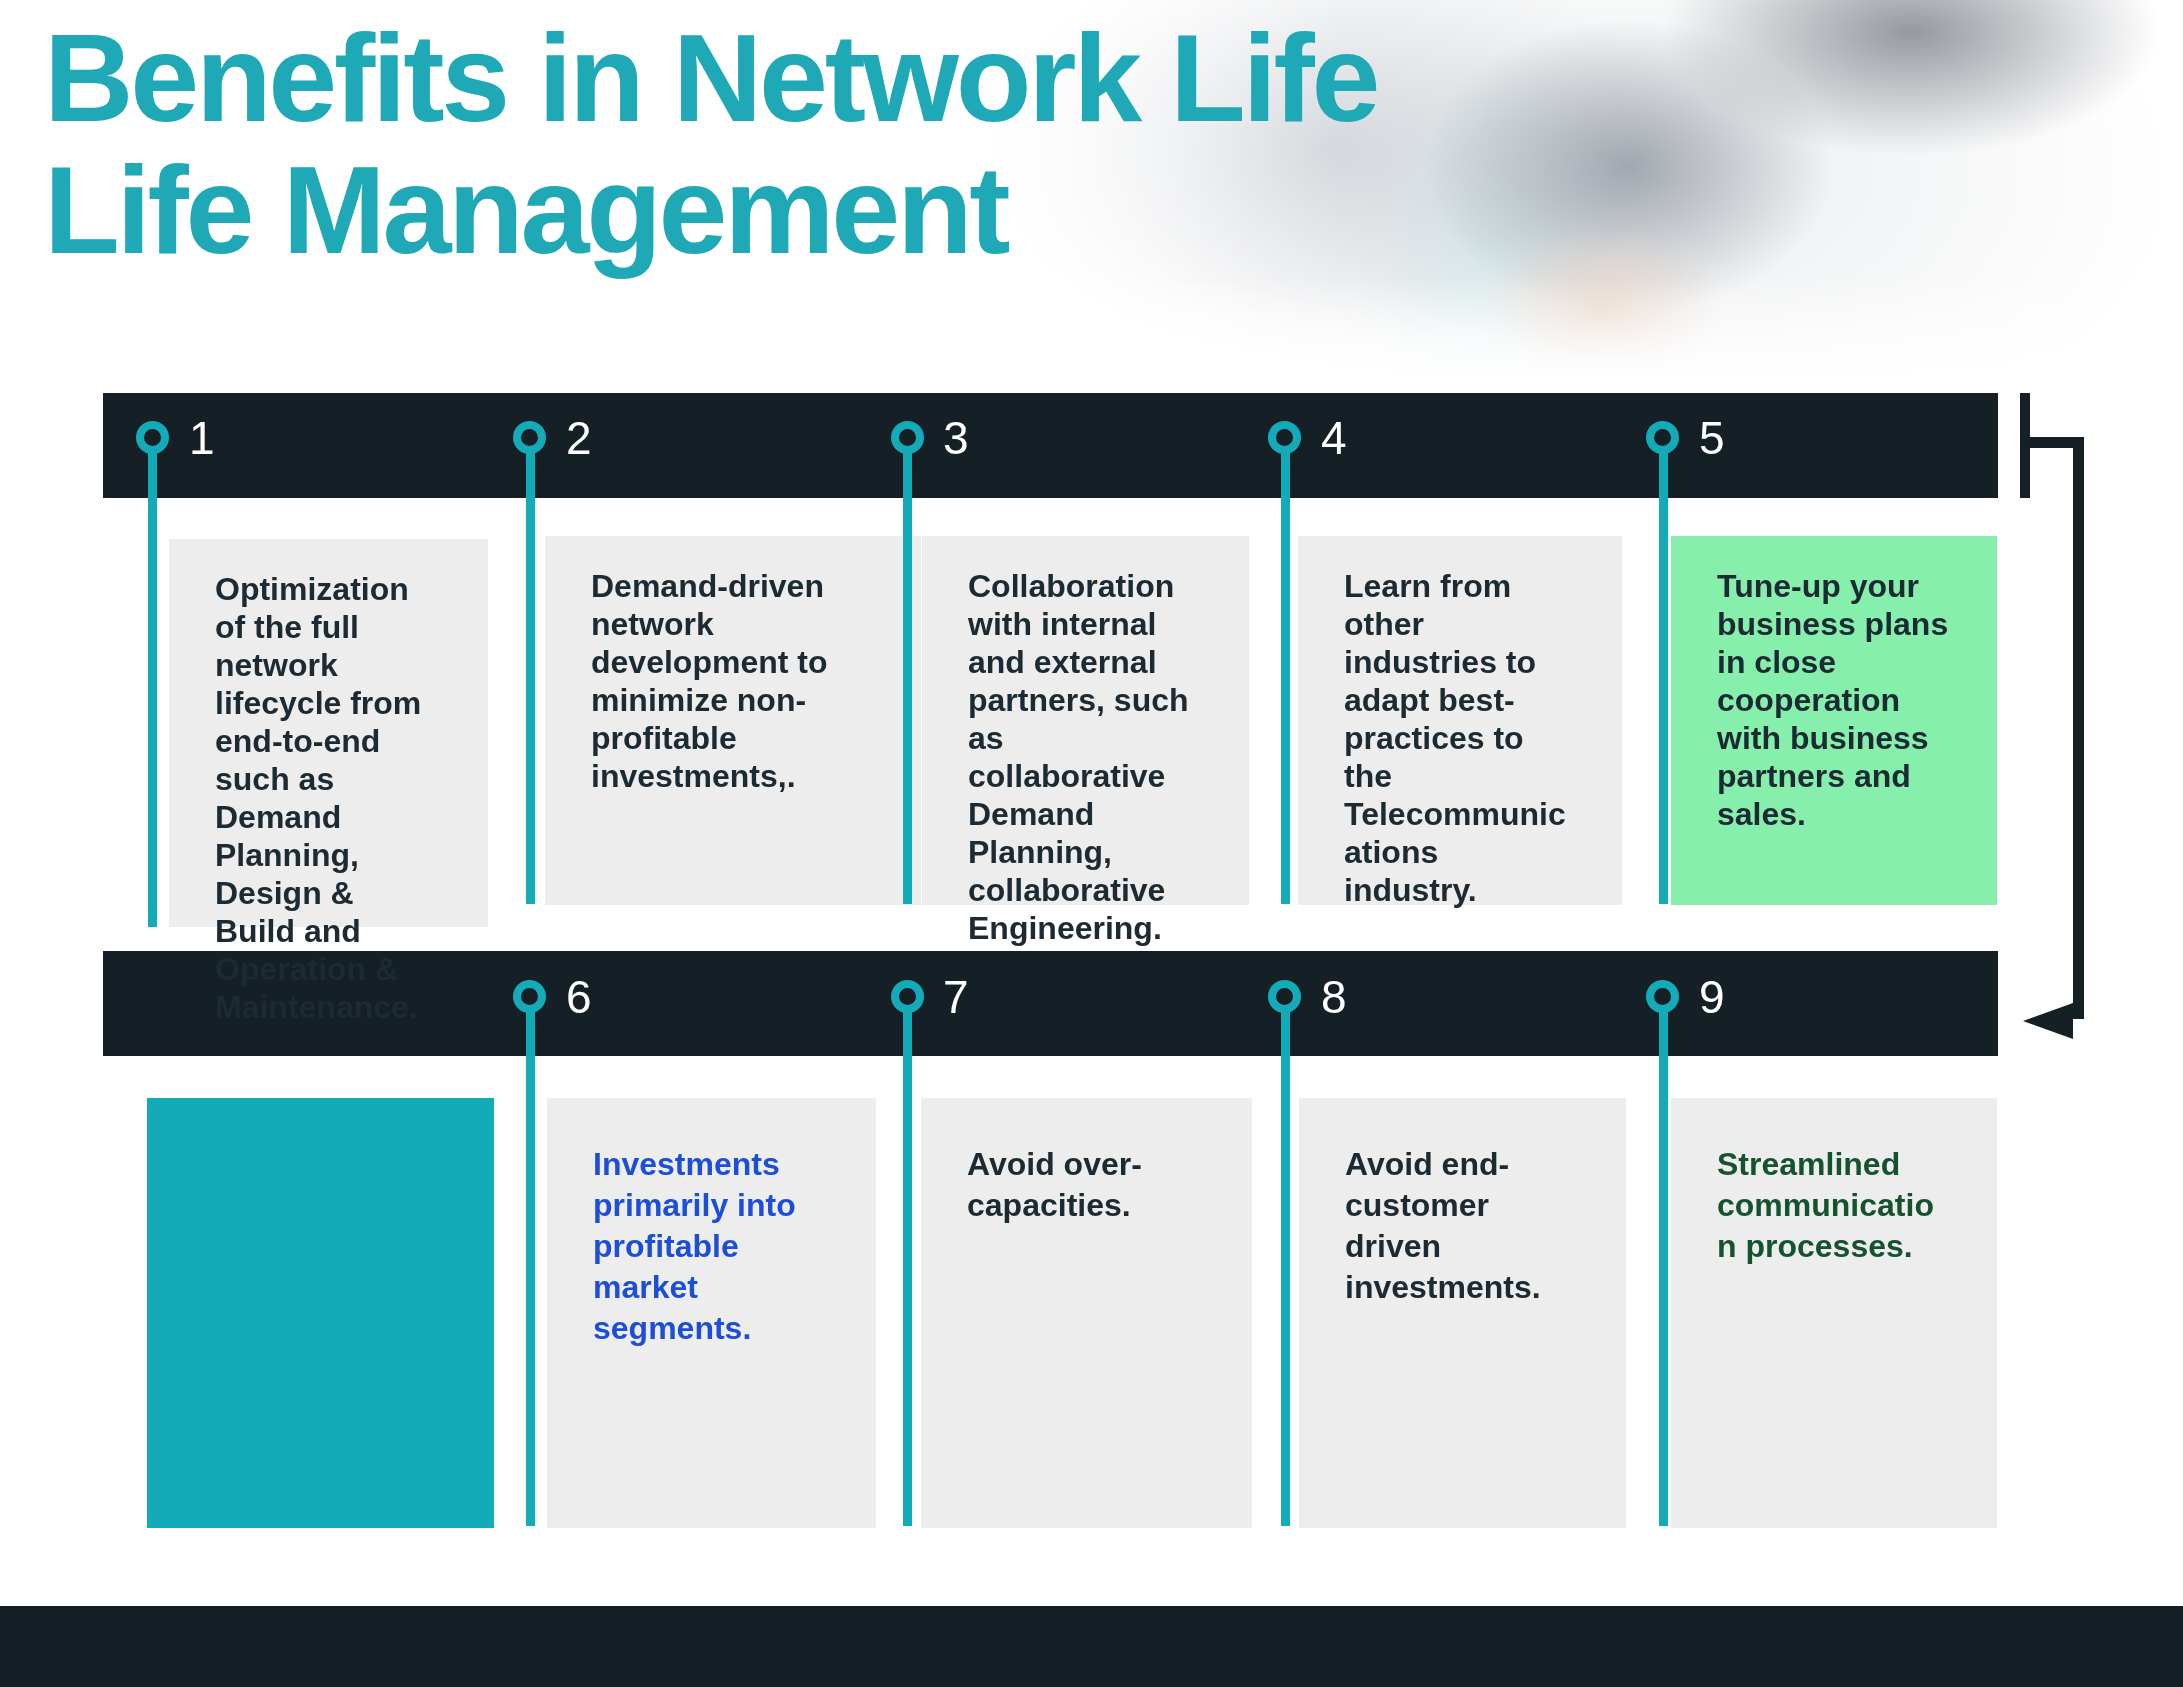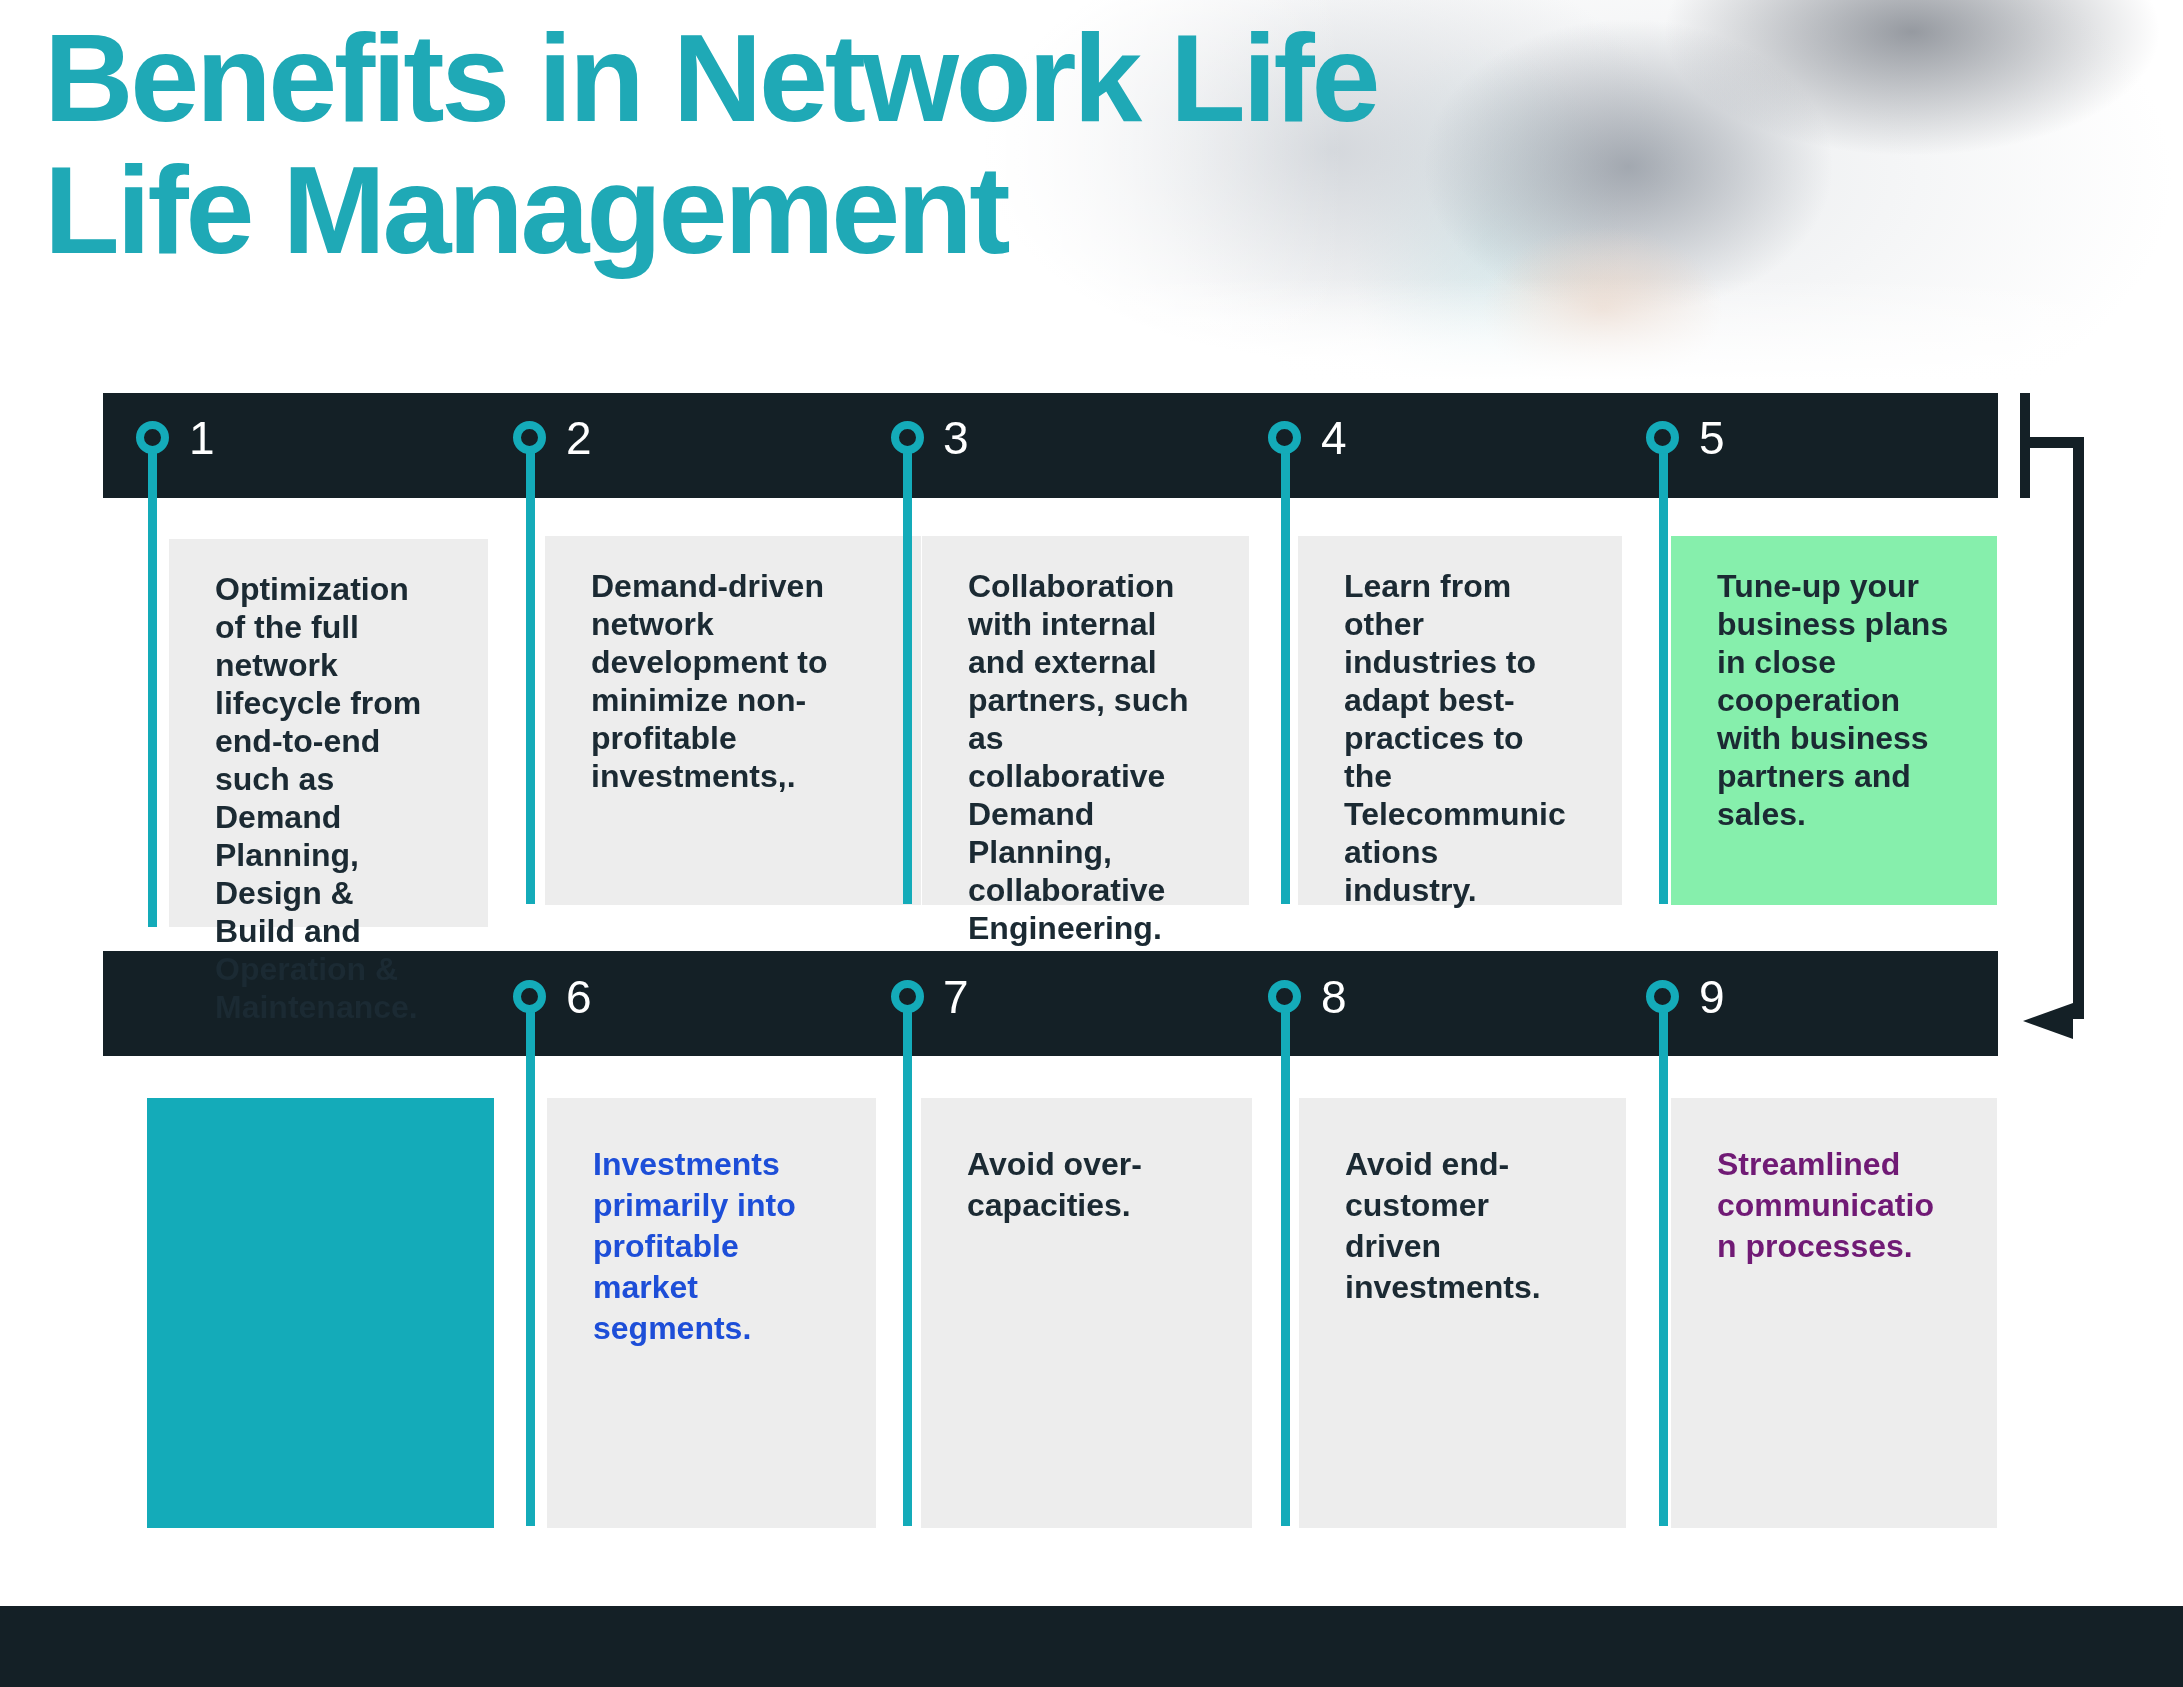--- a/index.html
+++ b/index.html
@@ -117,19 +117,19 @@
       <div class="stem" style="left: 1281px; top: 1006px; height: 520px; background: rgb(20, 171, 185);"></div>
       <div class="pin" style="left: 1268px; top: 980px; border: 8.6px solid rgb(20, 171, 185);"></div>
       <div class="num" style="left: 1321px; top: 973px; color: rgb(255, 255, 255);">8</div>
       <div class="card r2" style="left: 1299px; top: 1098px; width: 327px; height: 430px; background: rgb(237, 237, 237);">
         <p style="color: rgb(27, 42, 51);">Avoid end-customer driven investments.</p>
       </div>
       <div class="stem" style="left: 1659px; top: 1006px; height: 520px; background: rgb(20, 171, 185);"></div>
       <div class="pin" style="left: 1646px; top: 980px; border: 8.6px solid rgb(20, 171, 185);"></div>
       <div class="num" style="left: 1699px; top: 973px; color: rgb(255, 255, 255);">9</div>
       <div class="card r2" style="left: 1671px; top: 1098px; width: 326px; height: 430px; background: rgb(237, 237, 237);">
-        <p style="color: #701a75;">Streamlined communication processes.</p>
+        <p style="color: #14532d;">Streamlined communication processes.</p>
       </div>
     </div>
 
   <div class="bottom-bar" style="background: rgb(20, 32, 38);"></div>
 </div>
 
 
 </body></html>

